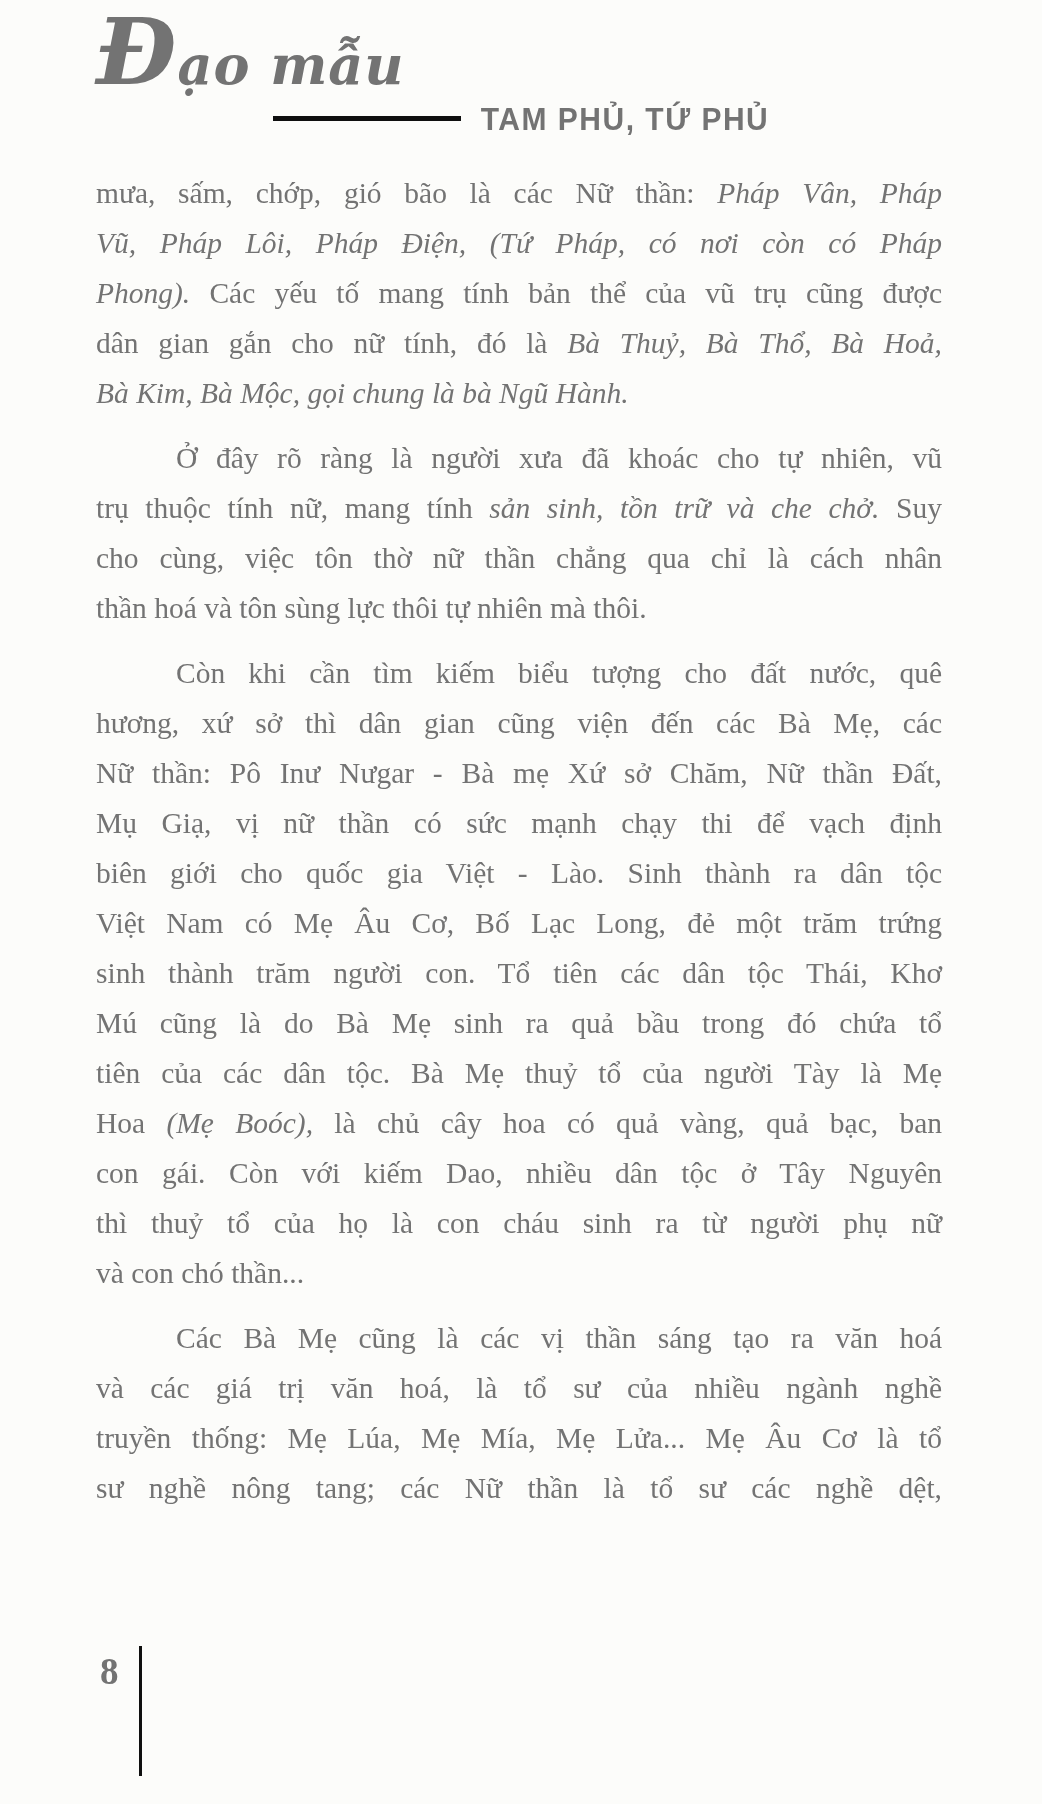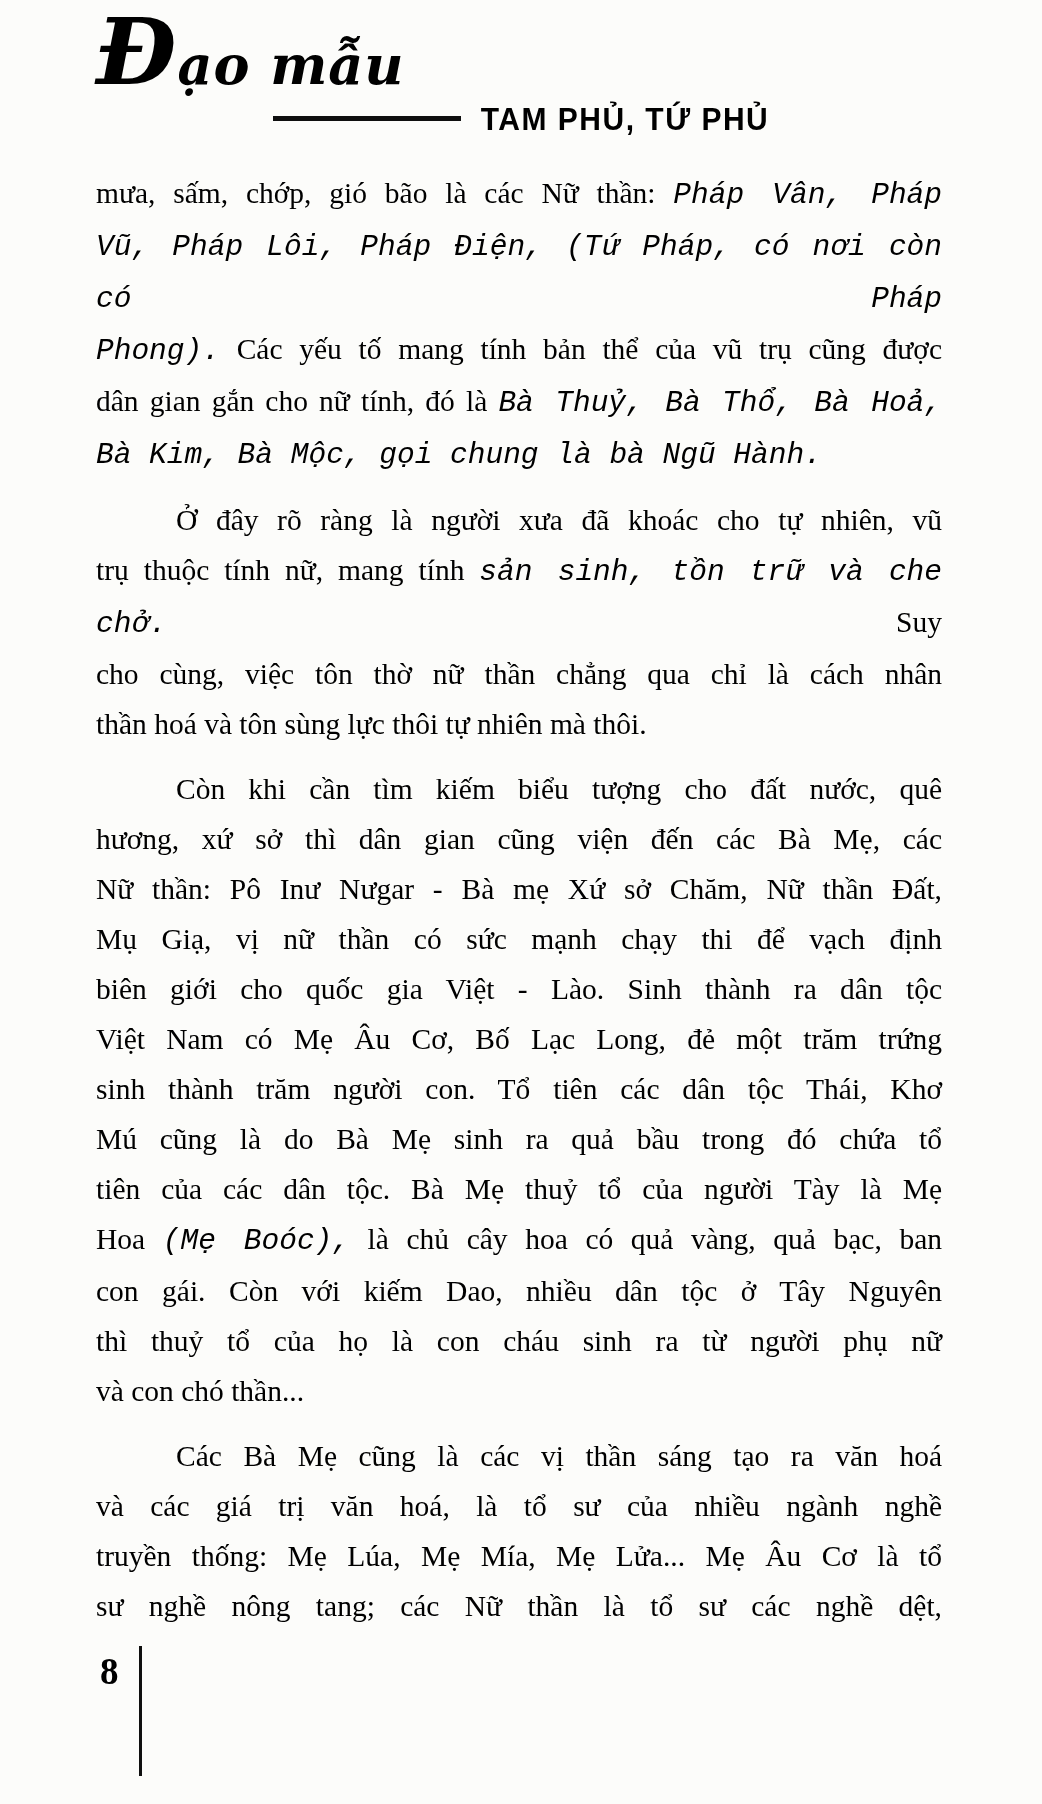--- a/index.html
+++ b/index.html
@@ -1,21 +1,21 @@
 <!DOCTYPE html>
 <html><head>
 <meta charset="utf-8">
 <style>
   html, body { margin: 0; padding: 0; }
   .page {
     position: relative;
     width: 1042px;
     height: 1804px;
     background: #fcfcfa;
-    color: #000000;
+    color: #737373;
     font-family: "Liberation Serif", serif;
     overflow: hidden;
   }
 
   
   .header { padding-top: 16px; }
   .logo {
     margin-left: 96px;
     font-family: "DejaVu Serif", serif;
     font-style: italic;
@@ -55,21 +55,21 @@
     font-size: 29.5px;
     line-height: 50px;
   }
   .paragraph + .paragraph { margin-top: 15px; }
   .line {
     text-align: justify;
     text-align-last: left;
   }
   .line.justify { text-align-last: justify; }
   .line.indent { text-indent: 80px; }
-  .italic { font-style: italic; font-family: Liberation Mono, monospace; }
+  .italic { font-style: italic; }
 
   
   .page-number {
     position: absolute;
     left: 100px;
     top: 1650px;
     font-size: 37px;
     font-weight: bold;
   }
   .footer-rule {

